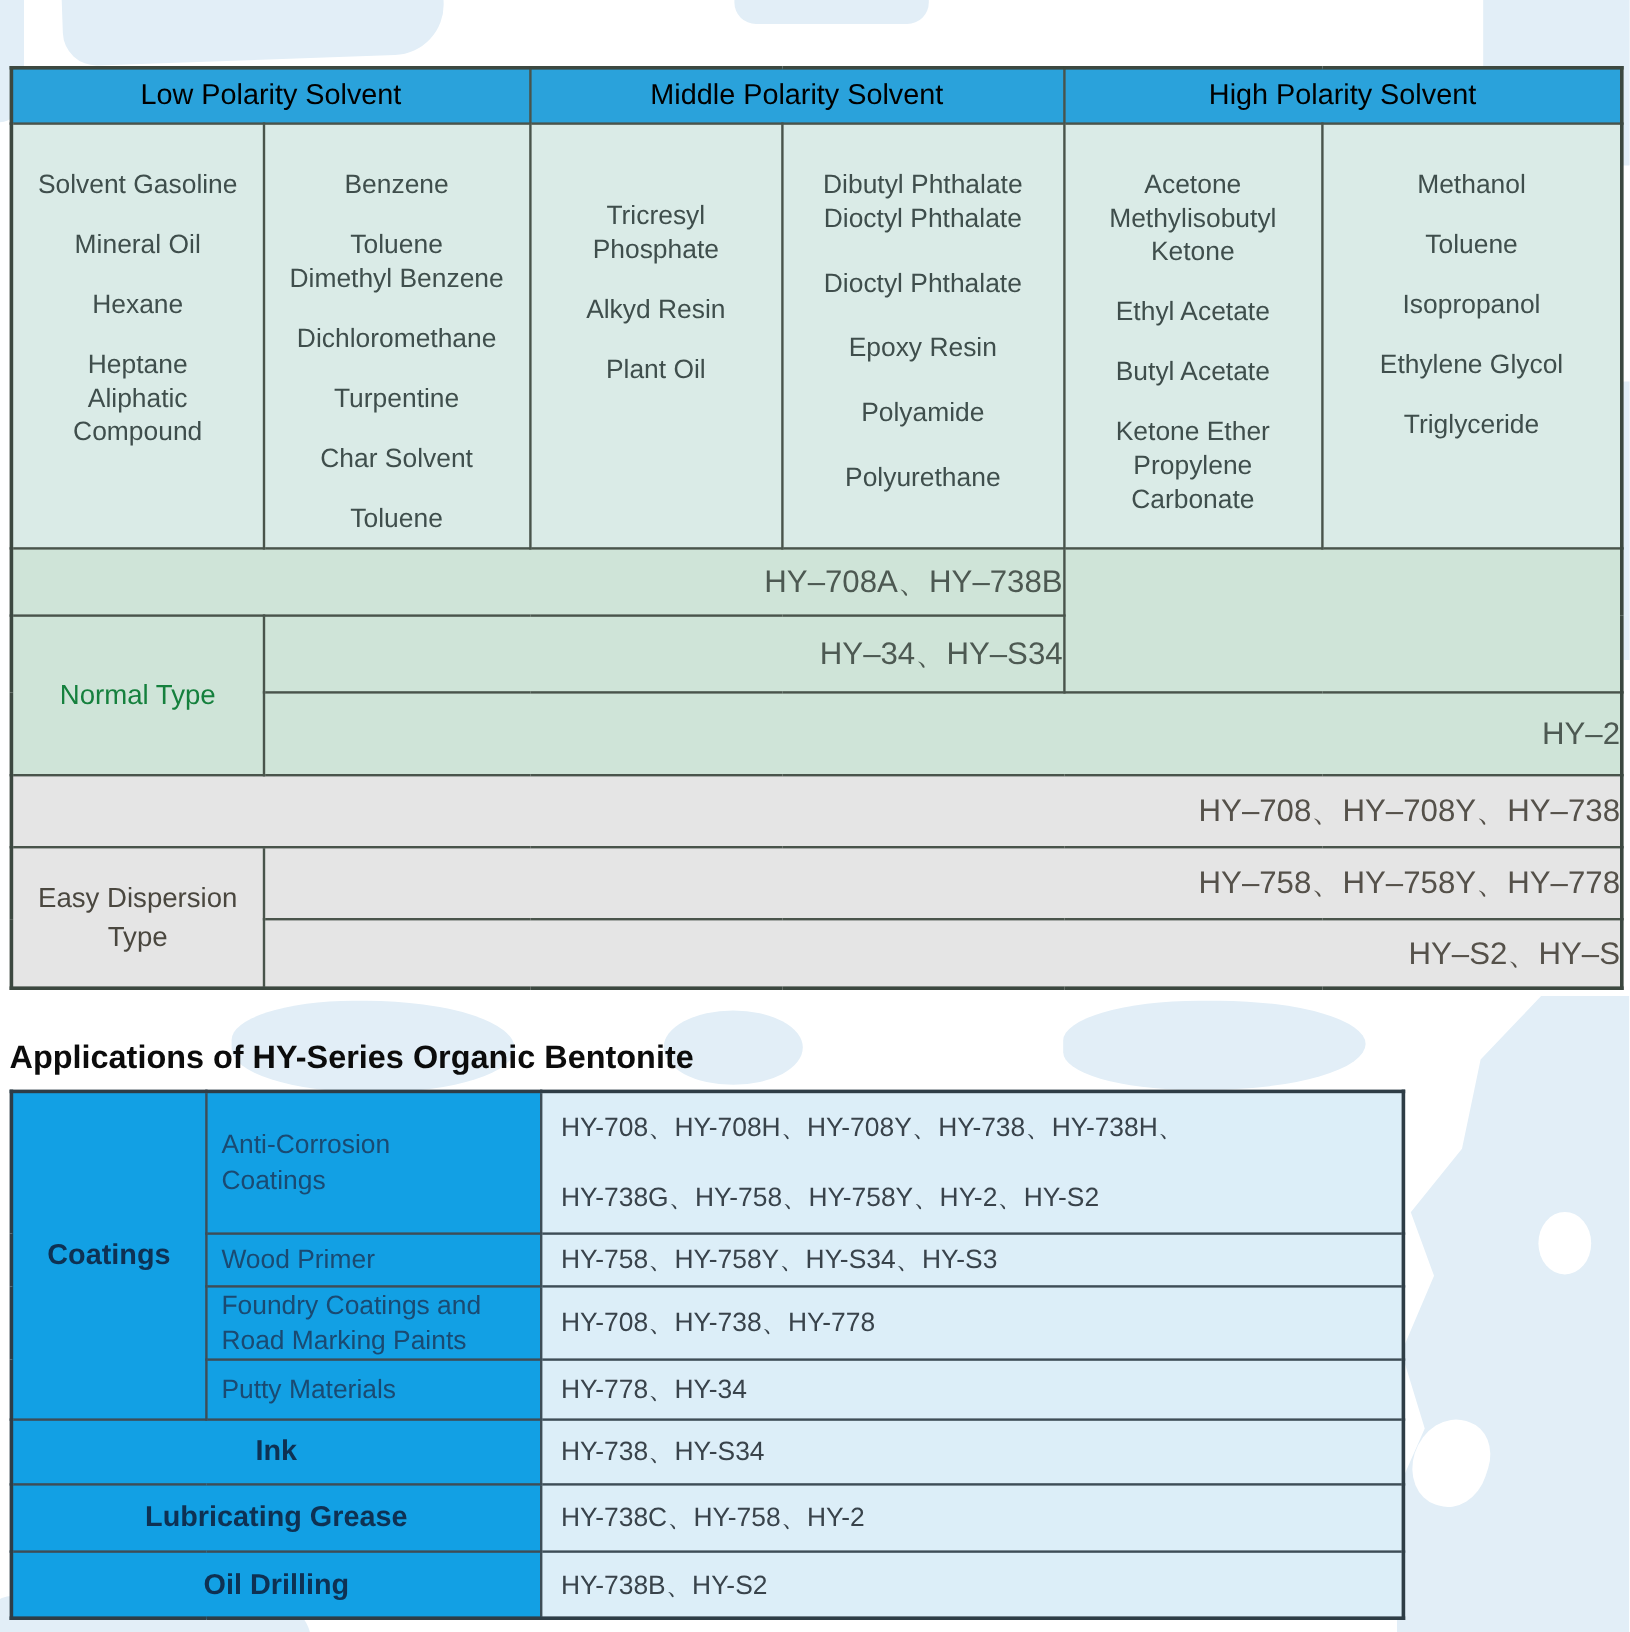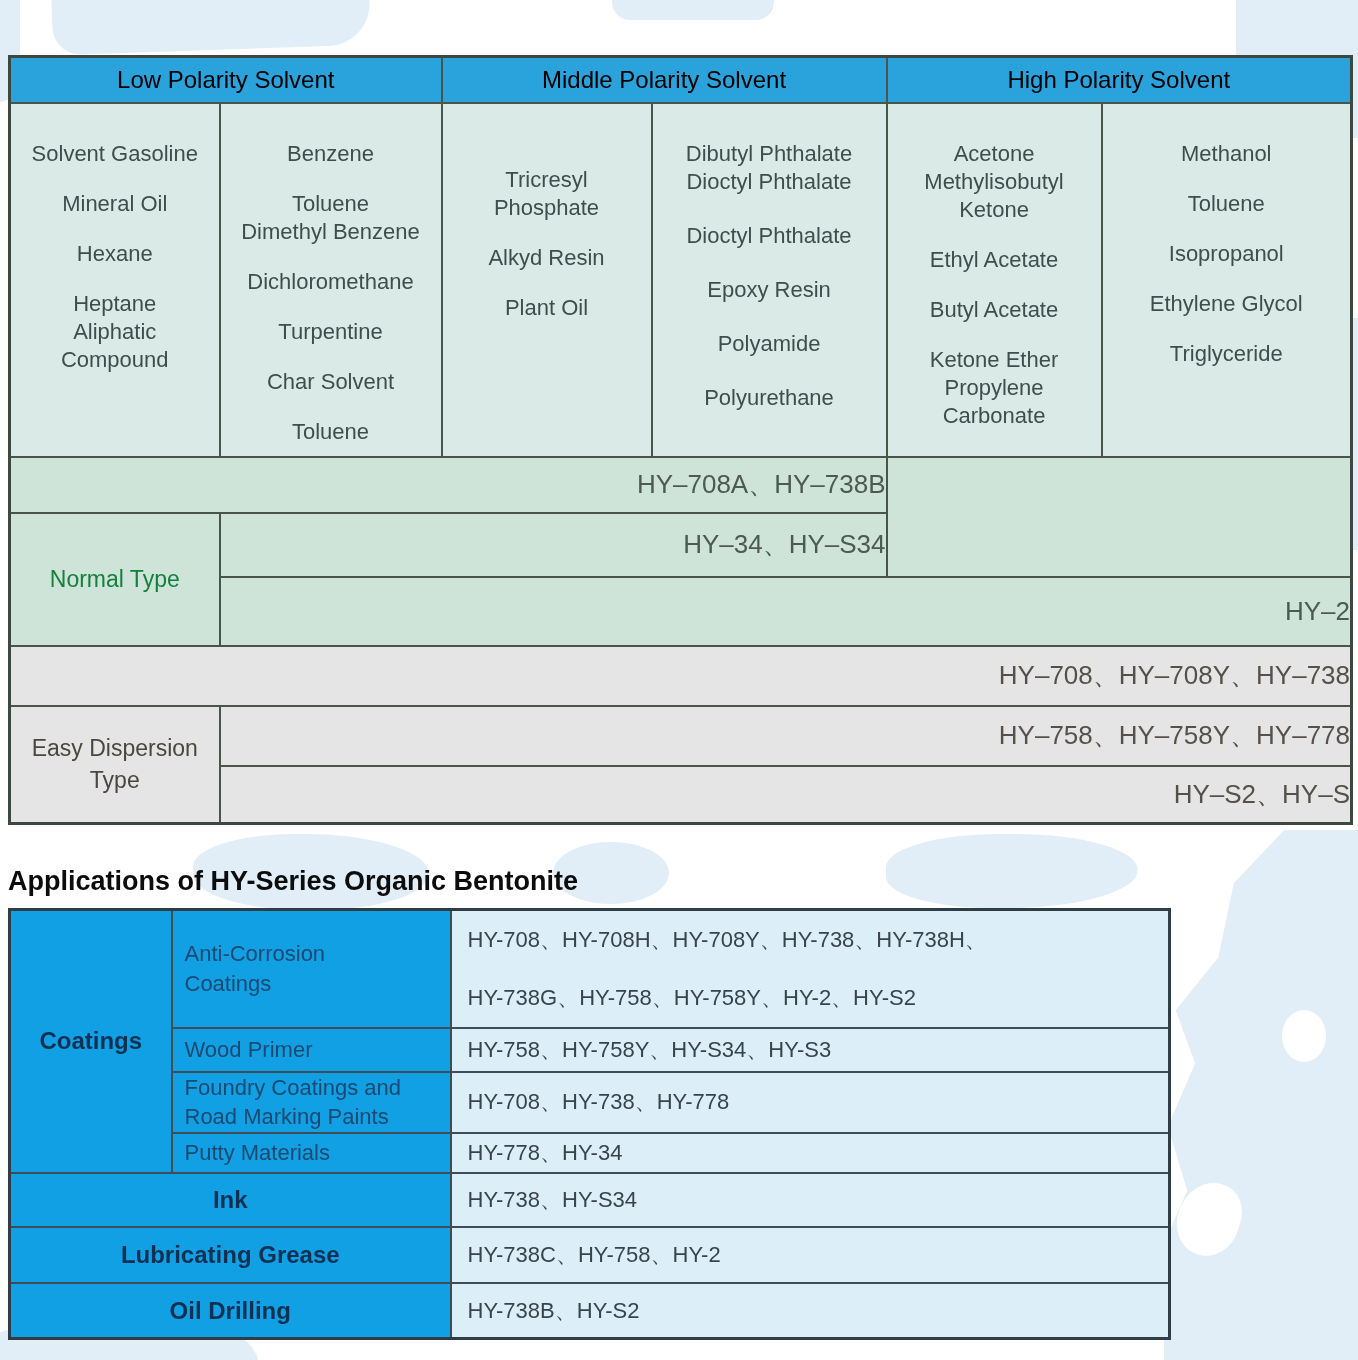--- a/index.html
+++ b/index.html
@@ -172,21 +172,21 @@
     </tr>
     <tr style="height:44px">
       <td class="blue subcat">Wood Primer</td>
       <td class="val">HY-758、HY-758Y、HY-S34、HY-S3</td>
     </tr>
     <tr style="height:58px">
       <td class="blue subcat">Foundry Coatings and
 Road Marking Paints</td>
       <td class="val">HY-708、HY-738、HY-778</td>
     </tr>
-    <tr style="height:40px">
+    <tr style="height:50px">
       <td class="blue subcat">Putty Materials</td>
       <td class="val">HY-778、HY-34</td>
     </tr>
     <tr style="height:54px">
       <td class="blue cat" colspan="2">Ink</td>
       <td class="val">HY-738、HY-S34</td>
     </tr>
     <tr style="height:56px">
       <td class="blue cat" colspan="2">Lubricating Grease</td>
       <td class="val">HY-738C、HY-758、HY-2</td>

